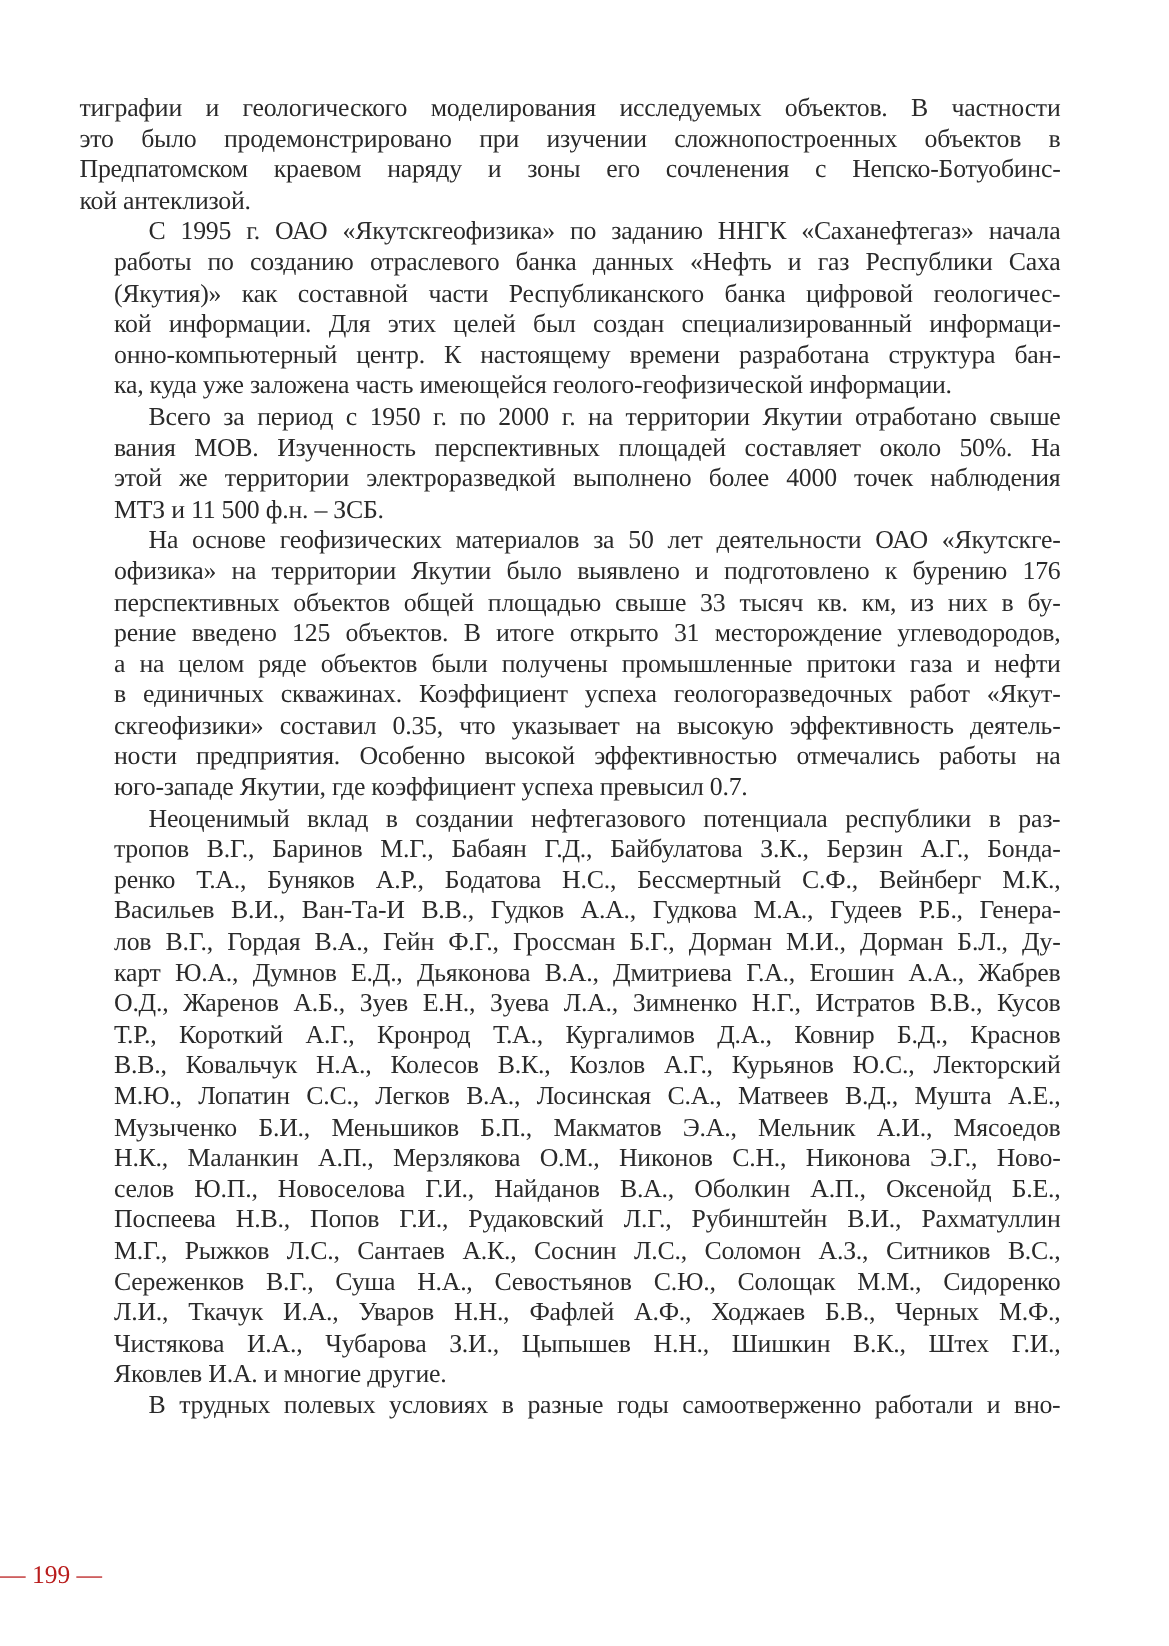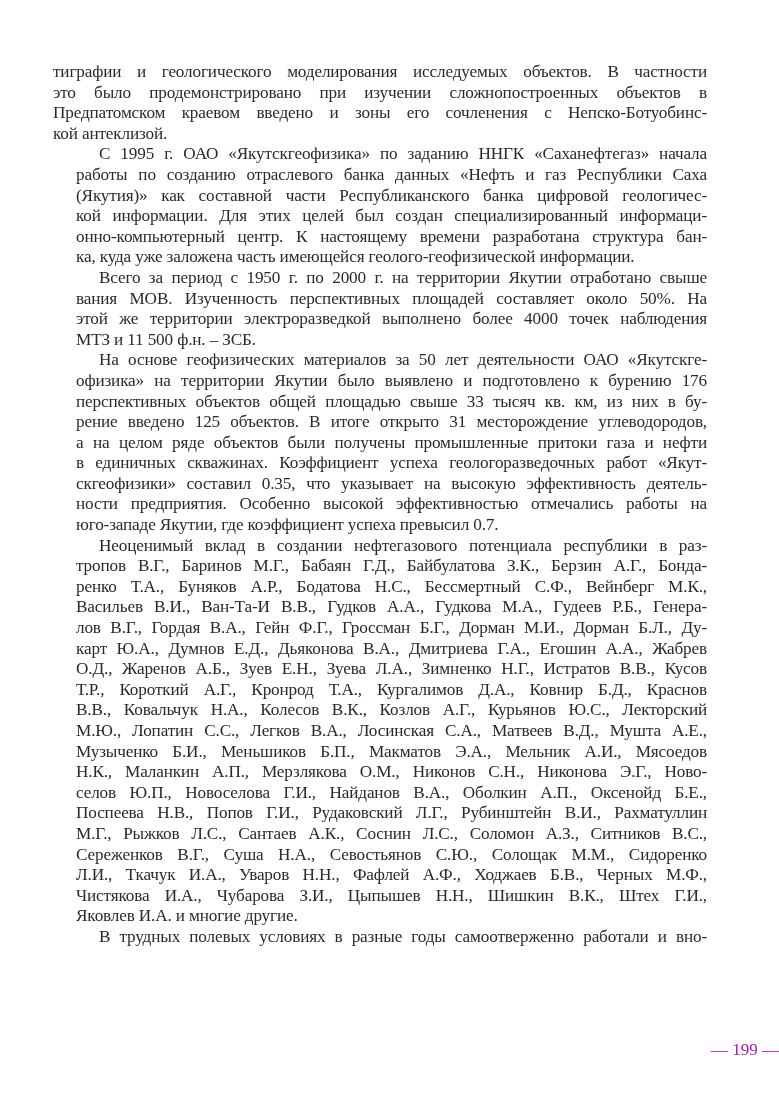--- a/index.html
+++ b/index.html
@@ -9,32 +9,32 @@
       font-family: "Liberation Serif", "DejaVu Serif", serif;
       font-size: 17.2px; line-height: 20.6px; color: #2a2a2a;
       text-align: justify; letter-spacing: -0.15px; margin-top: 14px;
     }
     .para { margin: 0; text-indent: 23px; hyphens: manual; }
     .para.first { text-indent: 0; }
     .line { display: block; text-align: justify; text-align-last: justify; white-space: nowrap; overflow: hidden; }
     .line.last { text-align-last: left; }
     .line.indent { padding-left: 23px; }
     .page-number {
-      position: absolute; left: 0; width: 779px; top: 1040px; text-align: right;
-      font-family: "Liberation Serif", "DejaVu Serif", serif; font-size: 17px; color: #a21caf;
+      position: absolute; left: 0; width: 779px; top: 1040px; text-align: left;
+      font-family: "Liberation Serif", "DejaVu Serif", serif; font-size: 17px; color: #b91c1c;
     }
   </style>
 </head>
 <body>
 
 <div class="page" id="page">
     <div class="para first">
       <span class="line">тиграфии и геологического моделирования исследуемых объектов. В частности</span>
       <span class="line">это было продемонстрировано при изучении сложнопостроенных объектов в</span>
-      <span class="line">Предпатомском краевом введено и зоны его сочленения с Непско-Ботуобинс-</span>
+      <span class="line">Предпатомском краевом наряду и зоны его сочленения с Непско-Ботуобинс-</span>
       <span class="line last">кой антеклизой.</span>
     </div>
     <div class="para">
       <span class="line indent">С 1995 г. ОАО «Якутскгеофизика» по заданию ННГК «Саханефтегаз» начала</span>
       <span class="line">работы по созданию отраслевого банка данных «Нефть и газ Республики Саха</span>
       <span class="line">(Якутия)» как составной части Республиканского банка цифровой геологичес-</span>
       <span class="line">кой информации. Для этих целей был создан специализированный информаци-</span>
       <span class="line">онно-компьютерный центр. К настоящему времени разработана структура бан-</span>
       <span class="line last">ка, куда уже заложена часть имеющейся геолого-геофизической информации.</span>
     </div>

